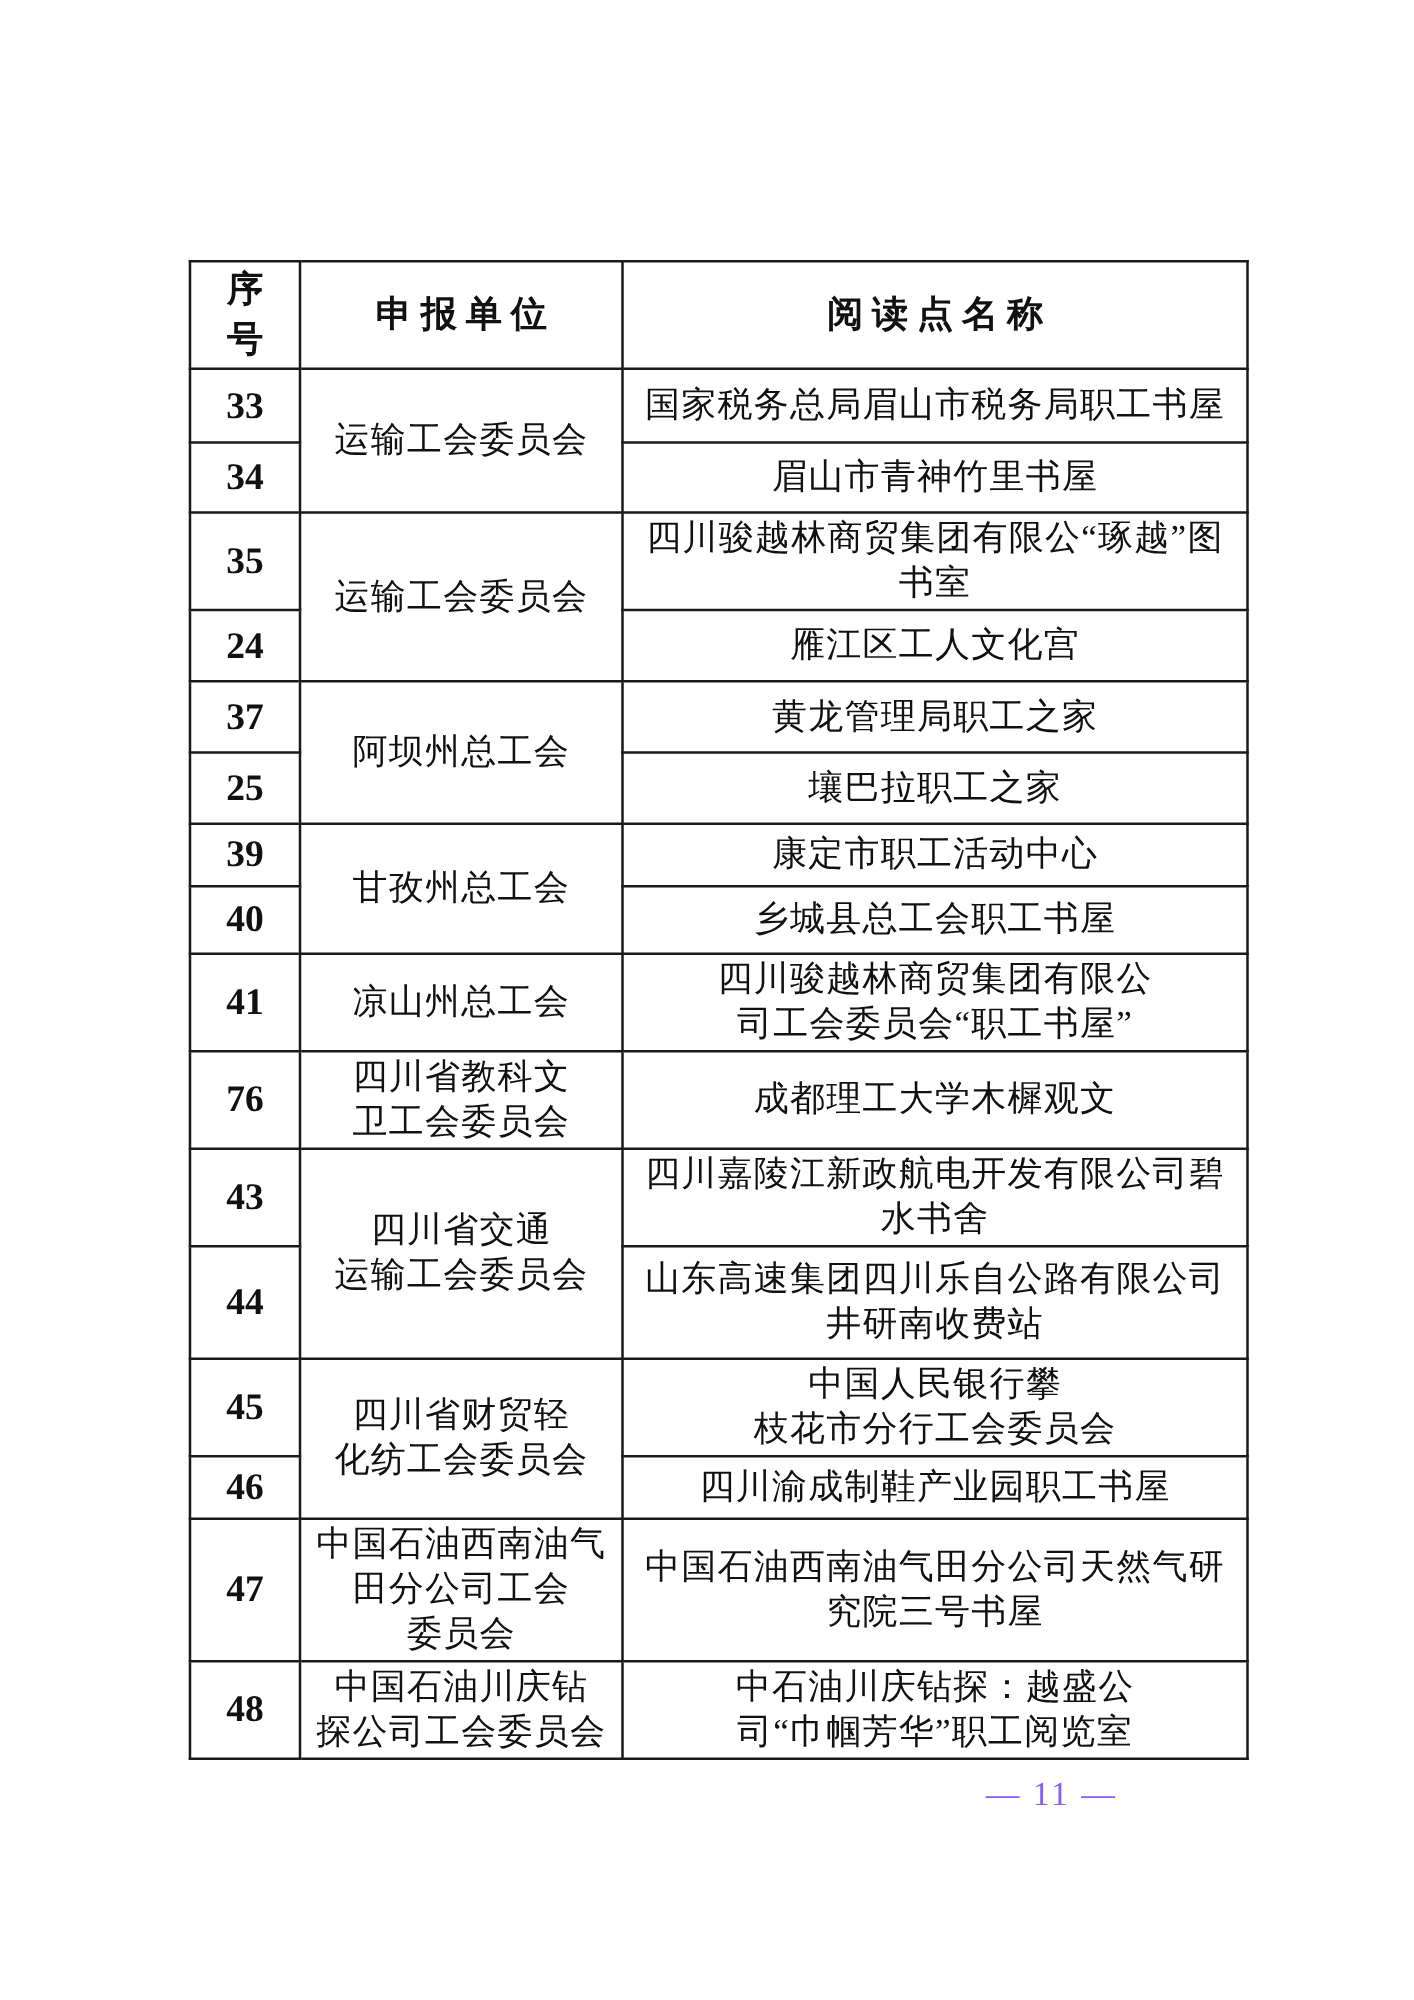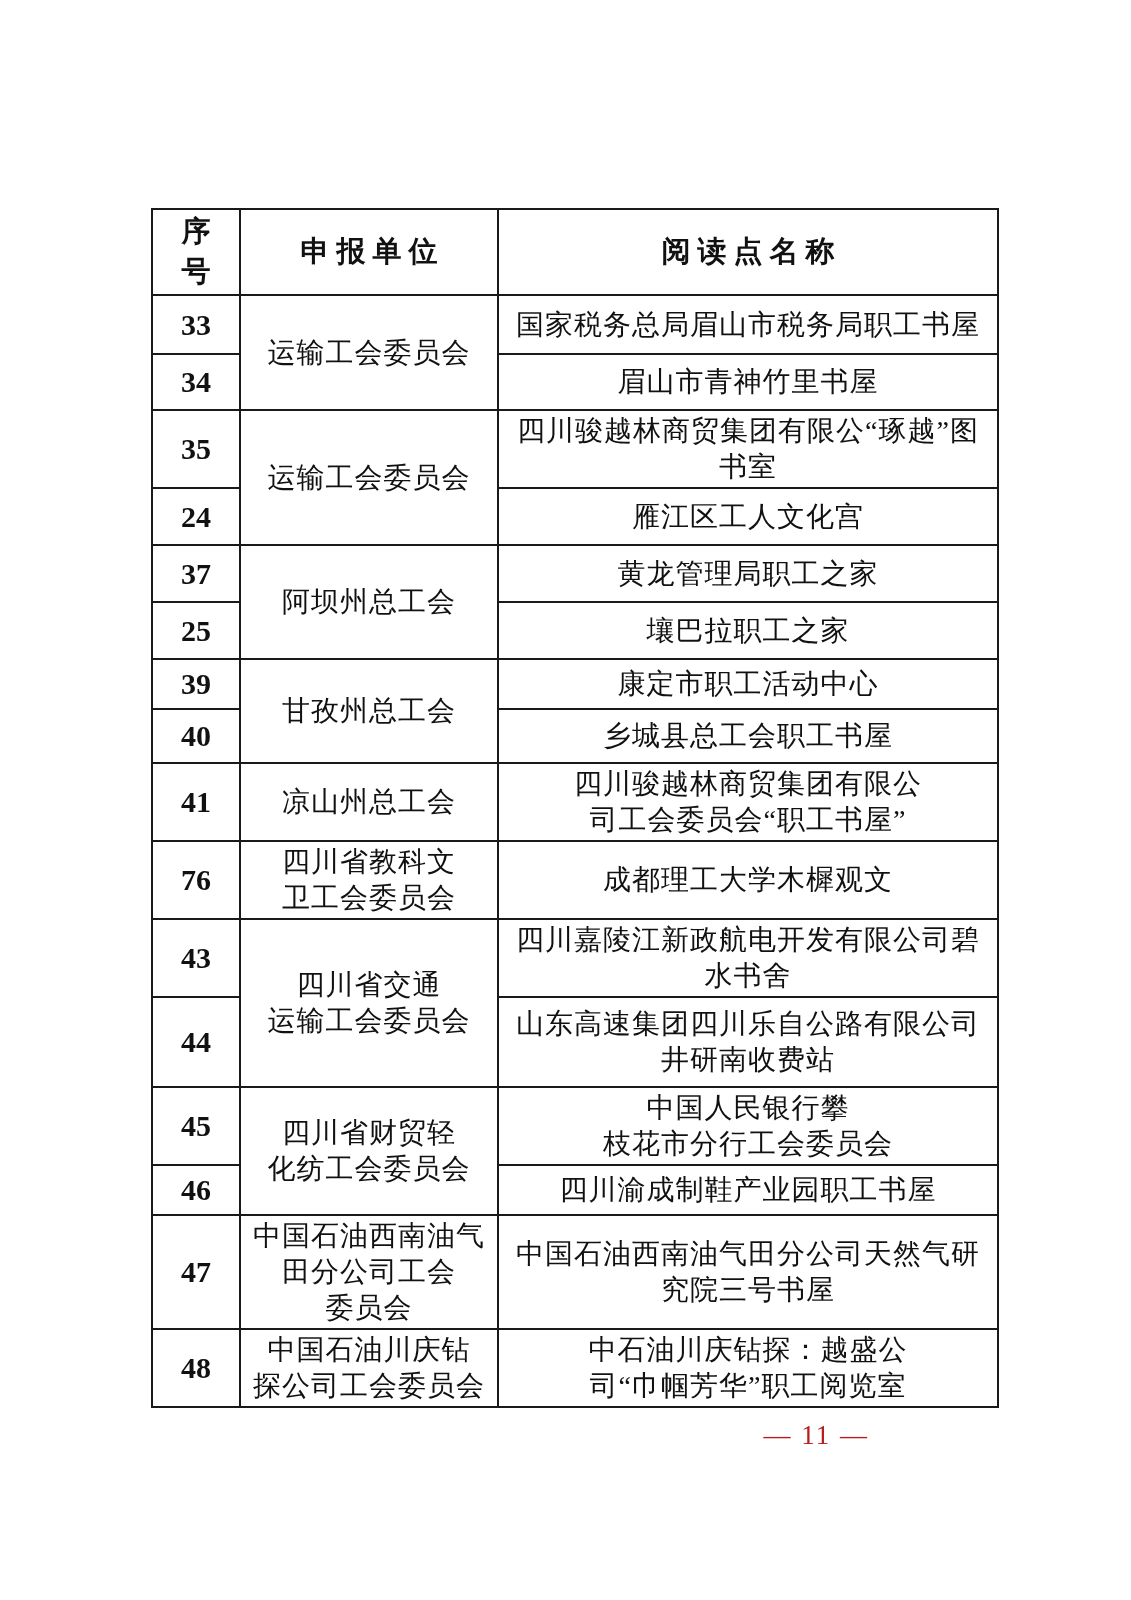--- a/index.html
+++ b/index.html
@@ -4,20 +4,21 @@
 <style>
   html, body { margin: 0; padding: 0; background: #ffffff; }
   .page {
     position: relative;
     width: 1013px;
     height: 1600px;
     background: #ffffff;
     font-family: "Liberation Serif", "DejaVu Serif", serif;
     color: #111111;
     overflow: hidden;
+    padding-left: 25px;
   }
   table.grid {
     position: absolute;
     left: 151px;
     top: 208px;
     width: 846px;
     border-collapse: collapse;
     table-layout: fixed;
   }
   table.grid col.c-num  { width: 88px; }
@@ -46,21 +47,21 @@
     font-size: 28px;
     letter-spacing: 1px;
     line-height: 36px;
   }
   .page-footer {
     position: absolute;
     top: 1420px;
     right: 144px;
     font-size: 27px;
     letter-spacing: 2px;
-    color: #b91c1c;
+    color: #8b5cf6;
   }
 </style>
 </head>
 <body>
 
 <div class="page">
 
   <table class="grid">
     <colgroup>
       <col class="c-num">

